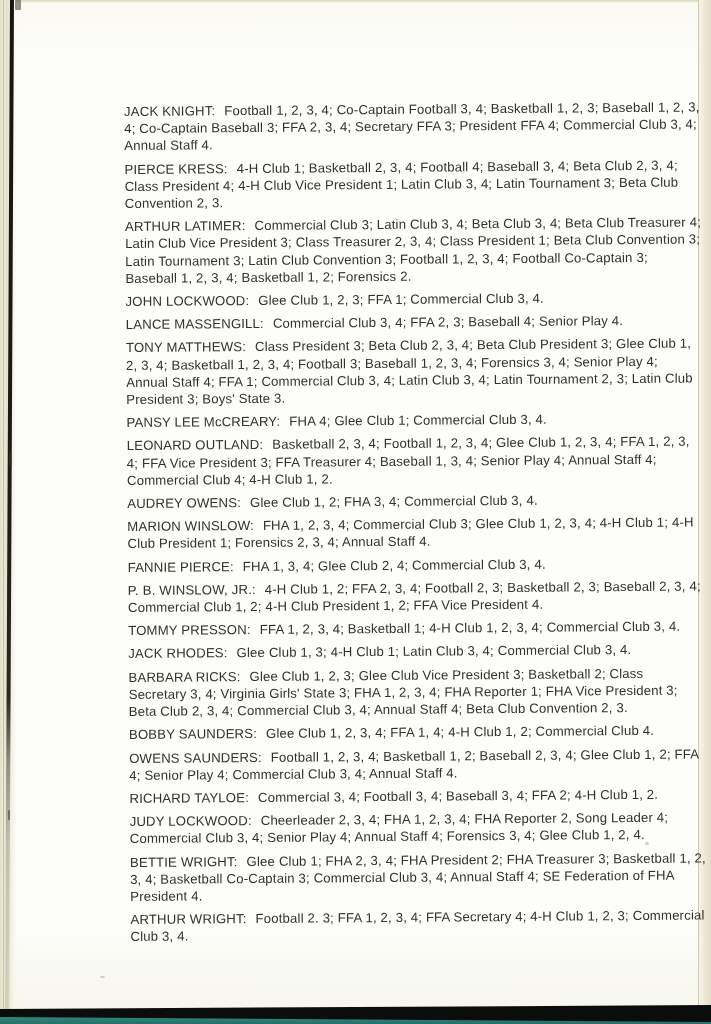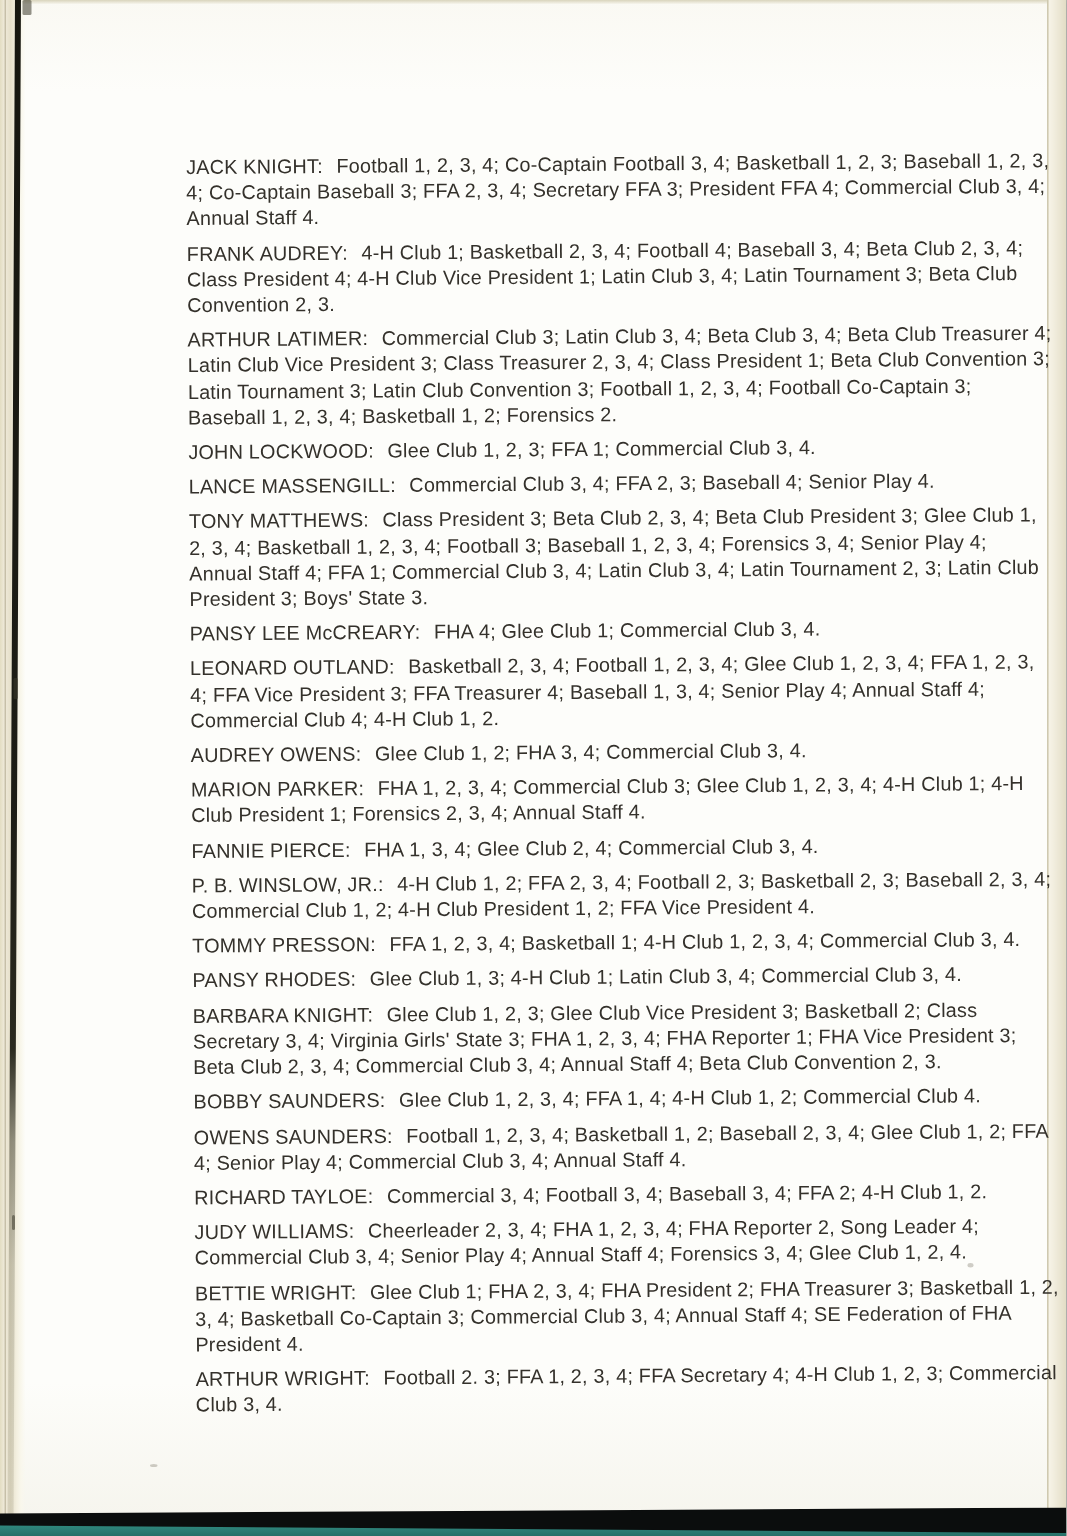--- a/index.html
+++ b/index.html
@@ -89,55 +89,55 @@
   <div class="gutter-line"></div>
   <div class="gutter-tick" style="left:15px; top:0; width:6px; height:10px;"></div>
   <div class="gutter-tick" style="left:9px; top:452px; width:3px; height:14px;"></div>
   <div class="gutter-tick" style="left:8px; top:810px; width:2px; height:10px;"></div>
 
   <div class="right-edge"></div>
 
   <div class="entries" id="entries">
   <p class="entry"><span class="student-name">JACK KNIGHT:</span><span class="student-activities">Football 1, 2, 3, 4; Co-Captain Football 3, 4; Basketball 1, 2, 3; Baseball 1, 2, 3, 4; Co-Captain Baseball 3; FFA 2, 3, 4; Secretary FFA 3; President FFA 4; Commercial Club 3, 4; Annual Staff 4.</span></p>
 
-  <p class="entry"><span class="student-name">FRANK AUDREY:</span><span class="student-activities">4-H Club 1; Basketball 2, 3, 4; Football 4; Baseball 3, 4; Beta Club 2, 3, 4; Class President 4; 4-H Club Vice President 1; Latin Club 3, 4; Latin Tournament 3; Beta Club Convention 2, 3.</span></p>
+  <p class="entry"><span class="student-name">PIERCE KRESS:</span><span class="student-activities">4-H Club 1; Basketball 2, 3, 4; Football 4; Baseball 3, 4; Beta Club 2, 3, 4; Class President 4; 4-H Club Vice President 1; Latin Club 3, 4; Latin Tournament 3; Beta Club Convention 2, 3.</span></p>
 
   <p class="entry"><span class="student-name">ARTHUR LATIMER:</span><span class="student-activities">Commercial Club 3; Latin Club 3, 4; Beta Club 3, 4; Beta Club Treasurer 4; Latin Club Vice President 3; Class Treasurer 2, 3, 4; Class President 1; Beta Club Convention 3; Latin Tournament 3; Latin Club Convention 3; Football 1, 2, 3, 4; Football Co-Captain 3; Baseball 1, 2, 3, 4; Basketball 1, 2; Forensics 2.</span></p>
 
   <p class="entry"><span class="student-name">JOHN LOCKWOOD:</span><span class="student-activities">Glee Club 1, 2, 3; FFA 1; Commercial Club 3, 4.</span></p>
 
   <p class="entry"><span class="student-name">LANCE MASSENGILL:</span><span class="student-activities">Commercial Club 3, 4; FFA 2, 3; Baseball 4; Senior Play 4.</span></p>
 
   <p class="entry"><span class="student-name">TONY MATTHEWS:</span><span class="student-activities">Class President 3; Beta Club 2, 3, 4; Beta Club President 3; Glee Club 1, 2, 3, 4; Basketball 1, 2, 3, 4; Football 3; Baseball 1, 2, 3, 4; Forensics 3, 4; Senior Play 4; Annual Staff 4; FFA 1; Commercial Club 3, 4; Latin Club 3, 4; Latin Tournament 2, 3; Latin Club President 3; Boys' State 3.</span></p>
 
   <p class="entry"><span class="student-name">PANSY LEE McCREARY:</span><span class="student-activities">FHA 4; Glee Club 1; Commercial Club 3, 4.</span></p>
 
   <p class="entry"><span class="student-name">LEONARD OUTLAND:</span><span class="student-activities">Basketball 2, 3, 4; Football 1, 2, 3, 4; Glee Club 1, 2, 3, 4; FFA 1, 2, 3, 4; FFA Vice President 3; FFA Treasurer 4; Baseball 1, 3, 4; Senior Play 4; Annual Staff 4; Commercial Club 4; 4-H Club 1, 2.</span></p>
 
   <p class="entry"><span class="student-name">AUDREY OWENS:</span><span class="student-activities">Glee Club 1, 2; FHA 3, 4; Commercial Club 3, 4.</span></p>
 
-  <p class="entry"><span class="student-name">MARION PARKER:</span><span class="student-activities">FHA 1, 2, 3, 4; Commercial Club 3; Glee Club 1, 2, 3, 4; 4-H Club 1; 4-H Club President 1; Forensics 2, 3, 4; Annual Staff 4.</span></p>
+  <p class="entry"><span class="student-name">MARION WINSLOW:</span><span class="student-activities">FHA 1, 2, 3, 4; Commercial Club 3; Glee Club 1, 2, 3, 4; 4-H Club 1; 4-H Club President 1; Forensics 2, 3, 4; Annual Staff 4.</span></p>
 
   <p class="entry"><span class="student-name">FANNIE PIERCE:</span><span class="student-activities">FHA 1, 3, 4; Glee Club 2, 4; Commercial Club 3, 4.</span></p>
 
   <p class="entry"><span class="student-name">P. B. WINSLOW, JR.:</span><span class="student-activities">4-H Club 1, 2; FFA 2, 3, 4; Football 2, 3; Basketball 2, 3; Baseball 2, 3, 4; Commercial Club 1, 2; 4-H Club President 1, 2; FFA Vice President 4.</span></p>
 
   <p class="entry"><span class="student-name">TOMMY PRESSON:</span><span class="student-activities">FFA 1, 2, 3, 4; Basketball 1; 4-H Club 1, 2, 3, 4; Commercial Club 3, 4.</span></p>
 
-  <p class="entry"><span class="student-name">PANSY RHODES:</span><span class="student-activities">Glee Club 1, 3; 4-H Club 1; Latin Club 3, 4; Commercial Club 3, 4.</span></p>
+  <p class="entry"><span class="student-name">JACK RHODES:</span><span class="student-activities">Glee Club 1, 3; 4-H Club 1; Latin Club 3, 4; Commercial Club 3, 4.</span></p>
 
-  <p class="entry"><span class="student-name">BARBARA KNIGHT:</span><span class="student-activities">Glee Club 1, 2, 3; Glee Club Vice President 3; Basketball 2; Class Secretary 3, 4; Virginia Girls' State 3; FHA 1, 2, 3, 4; FHA Reporter 1; FHA Vice President 3; Beta Club 2, 3, 4; Commercial Club 3, 4; Annual Staff 4; Beta Club Convention 2, 3.</span></p>
+  <p class="entry"><span class="student-name">BARBARA RICKS:</span><span class="student-activities">Glee Club 1, 2, 3; Glee Club Vice President 3; Basketball 2; Class Secretary 3, 4; Virginia Girls' State 3; FHA 1, 2, 3, 4; FHA Reporter 1; FHA Vice President 3; Beta Club 2, 3, 4; Commercial Club 3, 4; Annual Staff 4; Beta Club Convention 2, 3.</span></p>
 
   <p class="entry"><span class="student-name">BOBBY SAUNDERS:</span><span class="student-activities">Glee Club 1, 2, 3, 4; FFA 1, 4; 4-H Club 1, 2; Commercial Club 4.</span></p>
 
   <p class="entry"><span class="student-name">OWENS SAUNDERS:</span><span class="student-activities">Football 1, 2, 3, 4; Basketball 1, 2; Baseball 2, 3, 4; Glee Club 1, 2; FFA 4; Senior Play 4; Commercial Club 3, 4; Annual Staff 4.</span></p>
 
   <p class="entry"><span class="student-name">RICHARD TAYLOE:</span><span class="student-activities">Commercial 3, 4; Football 3, 4; Baseball 3, 4; FFA 2; 4-H Club 1, 2.</span></p>
 
-  <p class="entry"><span class="student-name">JUDY WILLIAMS:</span><span class="student-activities">Cheerleader 2, 3, 4; FHA 1, 2, 3, 4; FHA Reporter 2, Song Leader 4; Commercial Club 3, 4; Senior Play 4; Annual Staff 4; Forensics 3, 4; Glee Club 1, 2, 4.</span></p>
+  <p class="entry"><span class="student-name">JUDY LOCKWOOD:</span><span class="student-activities">Cheerleader 2, 3, 4; FHA 1, 2, 3, 4; FHA Reporter 2, Song Leader 4; Commercial Club 3, 4; Senior Play 4; Annual Staff 4; Forensics 3, 4; Glee Club 1, 2, 4.</span></p>
 
   <p class="entry"><span class="student-name">BETTIE WRIGHT:</span><span class="student-activities">Glee Club 1; FHA 2, 3, 4; FHA President 2; FHA Treasurer 3; Basketball 1, 2, 3, 4; Basketball Co-Captain 3; Commercial Club 3, 4; Annual Staff 4; SE Federation of FHA President 4.</span></p>
 
   <p class="entry"><span class="student-name">ARTHUR WRIGHT:</span><span class="student-activities">Football 2. 3; FFA 1, 2, 3, 4; FFA Secretary 4; 4-H Club 1, 2, 3; Commercial Club 3, 4.</span></p>
 </div>
 
   <div class="speck" style="left:645px; top:842px; width:4px; height:3px;"></div>
   <div class="speck" style="left:100px; top:976px; width:5px; height:2px;"></div>
 
   <div class="footer-teal"></div>

